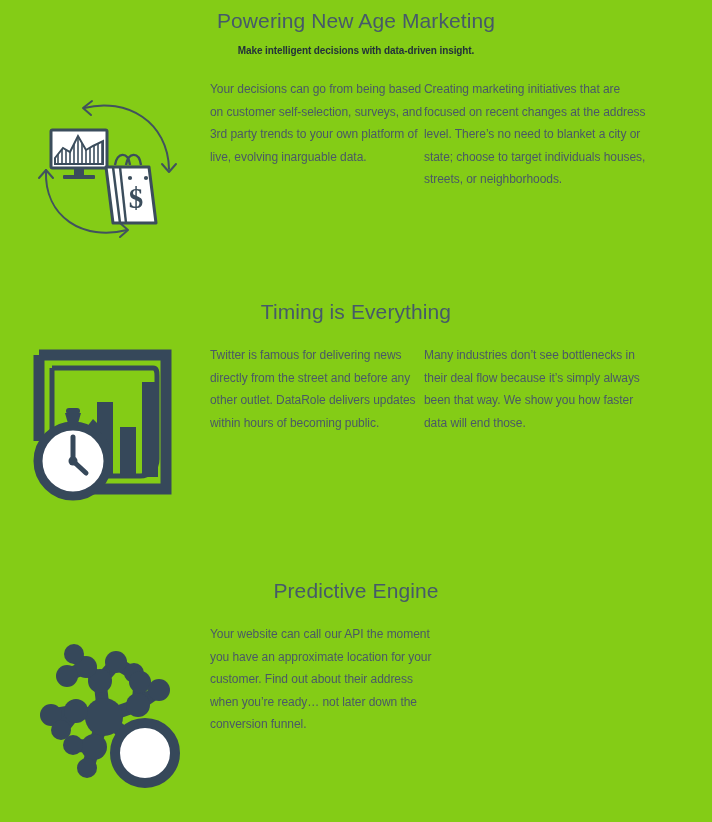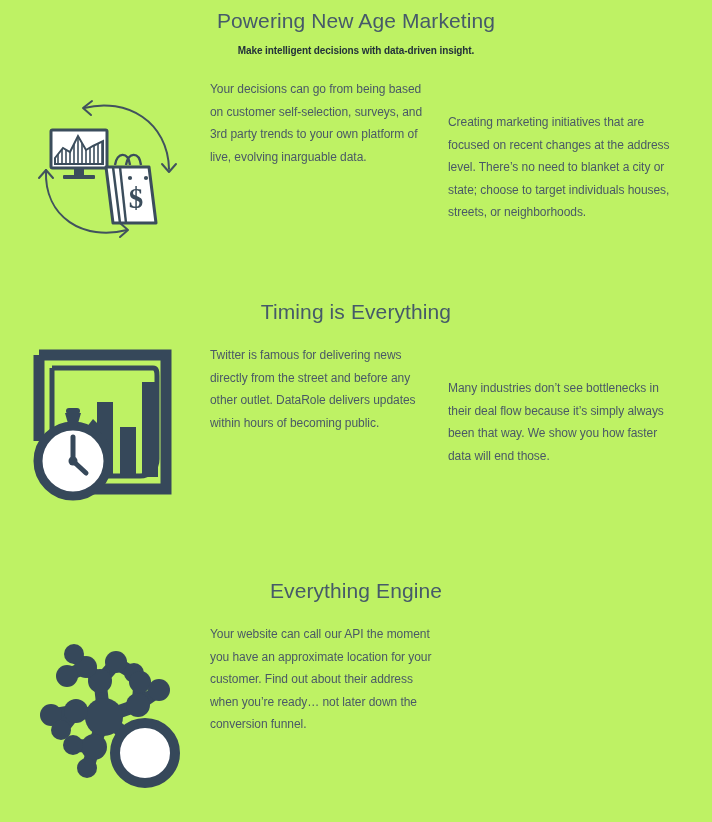--- a/index.html
+++ b/index.html
@@ -12,21 +12,21 @@
     height: 822px;
     font-family: "Liberation Sans", sans-serif;
     -webkit-font-smoothing: antialiased;
     overflow: hidden;
     position: relative;
   }
   .page {
     width: 712px;
     height: 822px;
     position: relative;
-    background: #bef264;
+    background: #84cc16;
   }
 
   
   .section {
     position: absolute;
     left: 0;
     width: 712px;
   }
   #section-0 { top: 0px; }
   #section-1 { top: 291px; }
@@ -74,21 +74,21 @@
   .col {
     position: absolute;
     top: 0;
     font-family: "Liberation Sans", sans-serif;
     font-size: 12px;
     line-height: 22.5px;
     color: #4a5966;
     letter-spacing: -0.05px;
   }
   .col-1 { left: 210px; width: 226px; }
-  .col-2 { left: 448px; width: 232px; margin-top: 33px; }
+  .col-2 { left: 424px; width: 232px; }
   .col p { margin: 0; }
 
   
   #section-0 .section-body { height: 200px; }
   #section-0 .icon-cell { left: 22px; top: 8px; }
   #section-0 .col { top: 0px; }
 
   #section-1 .section-body { height: 200px; }
   #section-1 .icon-cell { left: 30px; top: 5px; }
   #section-1 .col { top: 0px; }
@@ -207,21 +207,21 @@
         <div class="col col-1">
           <p>Twitter is famous for delivering news directly from the street and before any other outlet. DataRole delivers updates within hours of becoming public.</p>
         </div>
 
       </div>
     </div>
   </section>
 
   <section class="section" id="section-2">
     <div class="section-head">
-      <h2 class="section-title">Everything Engine</h2>
+      <h2 class="section-title">Predictive Engine</h2>
     </div>
     <div class="body-wrap">
       <div class="section-body">
 
         <div class="icon-cell">
           <svg width="170" height="170" viewBox="0 0 170 170" fill="none" xmlns="http://www.w3.org/2000/svg">
             <g stroke="#36485a" stroke-width="13" stroke-linecap="round" fill="none">
 
               <path d="M74 86 L70 50"></path>
               <path d="M70 50 L86 32"></path>

